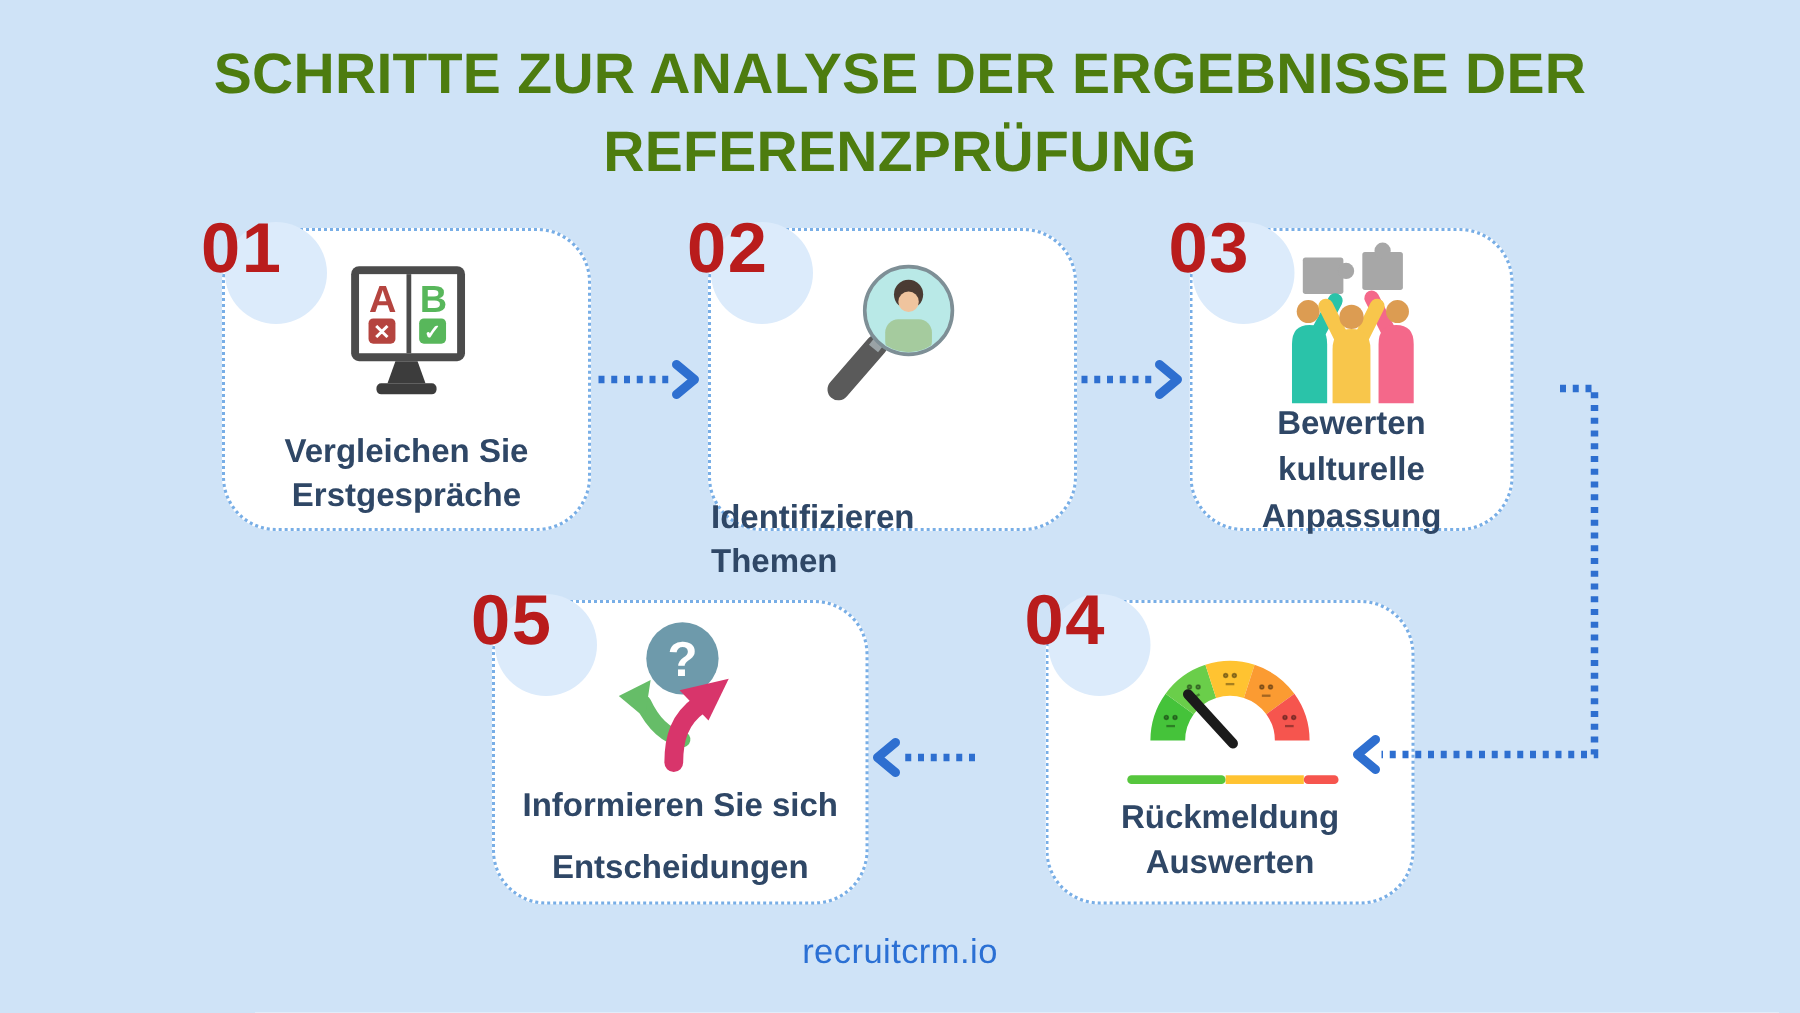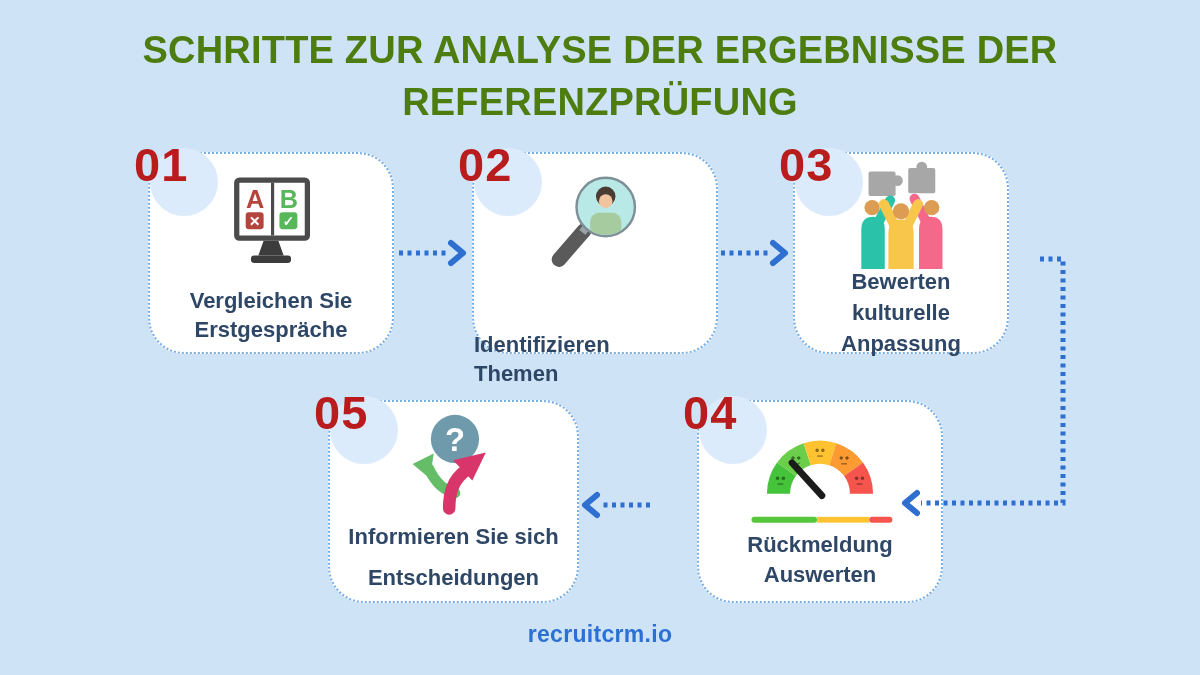--- a/index.html
+++ b/index.html
@@ -59,21 +59,21 @@
   .ln{white-space:nowrap;}
   #c1 .label{margin-top:4px;line-height:29px;}
   #c2 .label{margin-top:16px;line-height:29px;text-align:left;align-self:flex-start;}
   #c3 .label{margin-top:2px;line-height:31px;}
   #c4 .label{margin-top:6px;line-height:30px;}
   #c5 .label{margin-top:2px;line-height:41px;}
   
   .footer{
     position:absolute;top:621px;left:0;width:100%;
     text-align:center;
-    color:#2b70d4;font-size:23px;font-weight:700;letter-spacing:.3px;
+    color:#2b70d4;font-size:23px;font-weight:400;letter-spacing:.3px;
   }
   svg text{font-family:"Liberation Sans", sans-serif;}
 </style>
 </head>
 <body>
 
 <div class="canvas">
 
   <div class="title">
     <div>SCHRITTE ZUR ANALYSE DER ERGEBNISSE DER</div>

